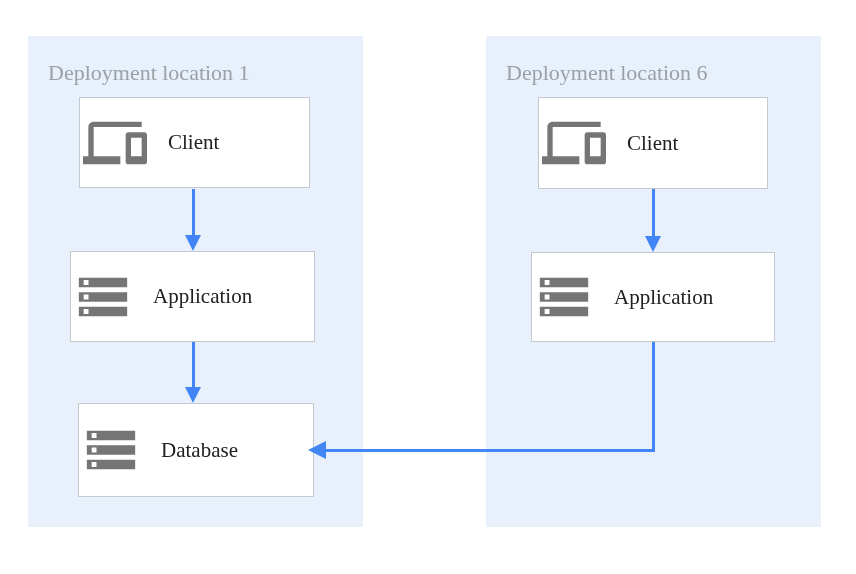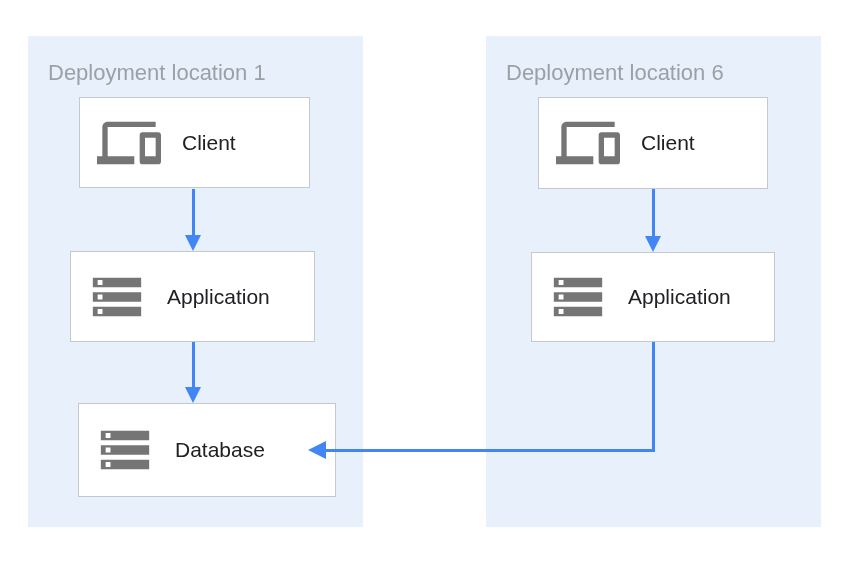--- a/index.html
+++ b/index.html
@@ -15,20 +15,21 @@
   * { margin: 0; padding: 0; box-sizing: border-box; }
   html, body { background: var(--page-bg); }
   body { font-family: "Liberation Sans", "DejaVu Sans", sans-serif; }
 
   .canvas {
     position: relative;
     width: 856px;
     height: 574px;
     background: var(--page-bg);
     overflow: hidden;
+    font-family: Liberation Serif, serif;
   }
 
   .zone {
     position: absolute;
     top: 36px;
     width: 335px;
     height: 491px;
     background: var(--zone-bg);
   }
   .zone-1 { left: 28px; }
@@ -42,39 +43,39 @@
     color: var(--zone-label);
     white-space: nowrap;
   }
 
   .node {
     position: absolute;
     background: var(--node-bg);
     border: 1px solid var(--node-border);
     display: flex;
     align-items: center;
-    padding-left: 17px;
+    padding-left: 3px;
   }
   .node .icon {
     display: flex;
     align-items: center;
     justify-content: center;
     color: var(--icon);
     flex: 0 0 auto;
   }
   .node .node-label {
     font-size: 21px;
     color: var(--node-label);
     margin-left: 21px;
     white-space: nowrap;
   }
 
   .node-client-1      { left: 79px;  top: 97px;  width: 231px; height: 91px; }
   .node-application-1 { left: 70px;  top: 251px; width: 245px; height: 91px; }
-  .node-database-1    { left: 78px;  top: 403px; width: 258px; height: 94px; }
+  .node-database-1    { left: 78px;  top: 403px; width: 236px; height: 94px; }
   .node-client-2      { left: 538px; top: 97px;  width: 230px; height: 92px; }
   .node-application-2 { left: 531px; top: 252px; width: 244px; height: 90px; }
 
   .line-v { position: absolute; width: 3px;  background: var(--arrow); }
   .line-h { position: absolute; height: 3px; background: var(--arrow); }
 
   .arrowhead-down {
     position: absolute; width: 0; height: 0;
     border-left: 8px solid transparent;
     border-right: 8px solid transparent;

